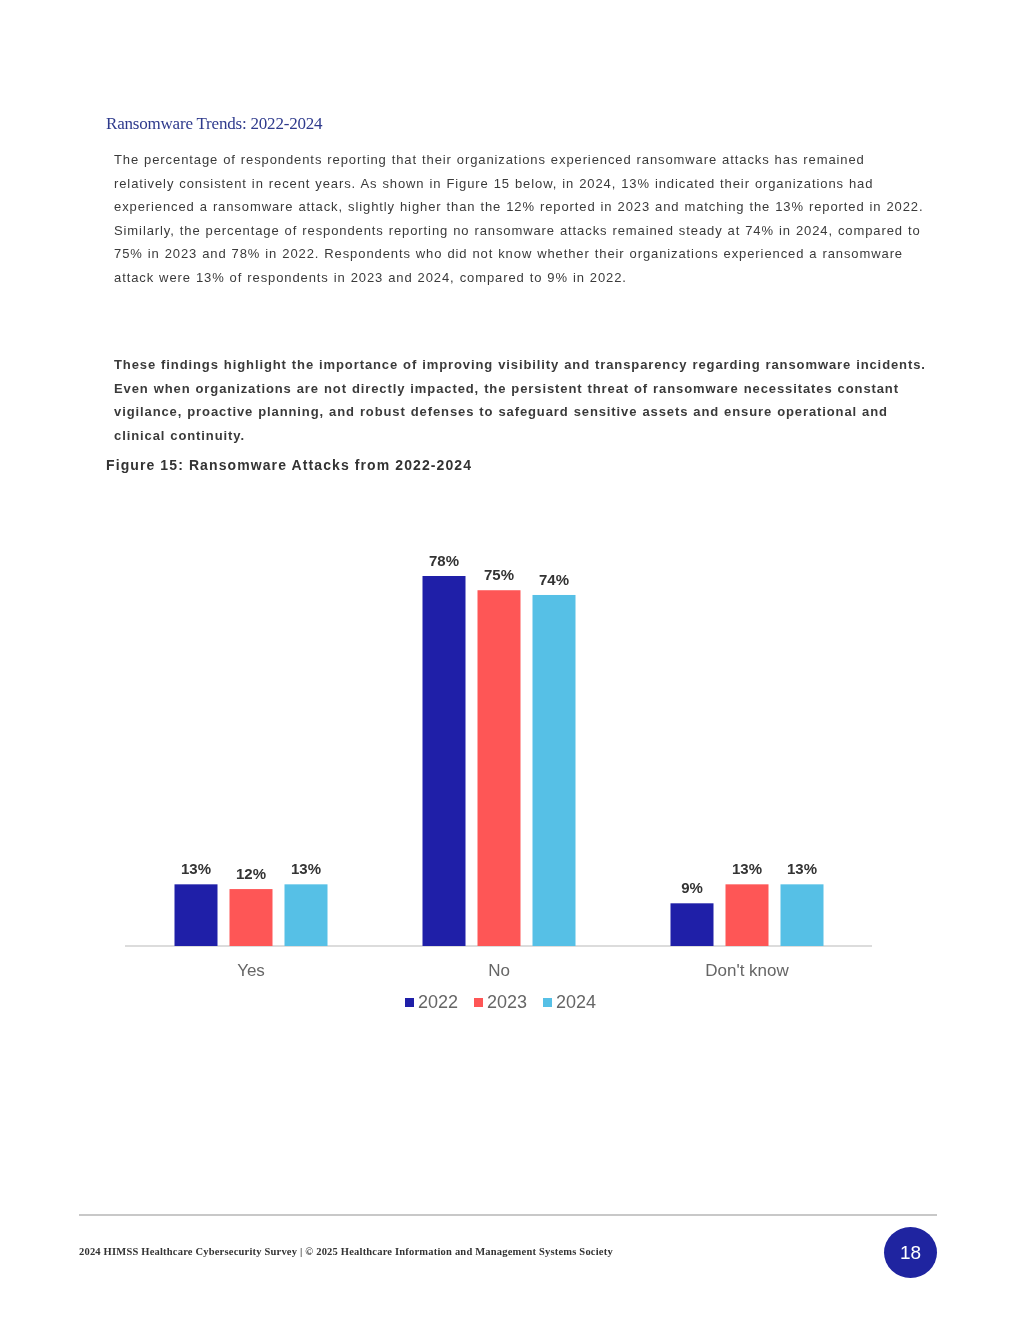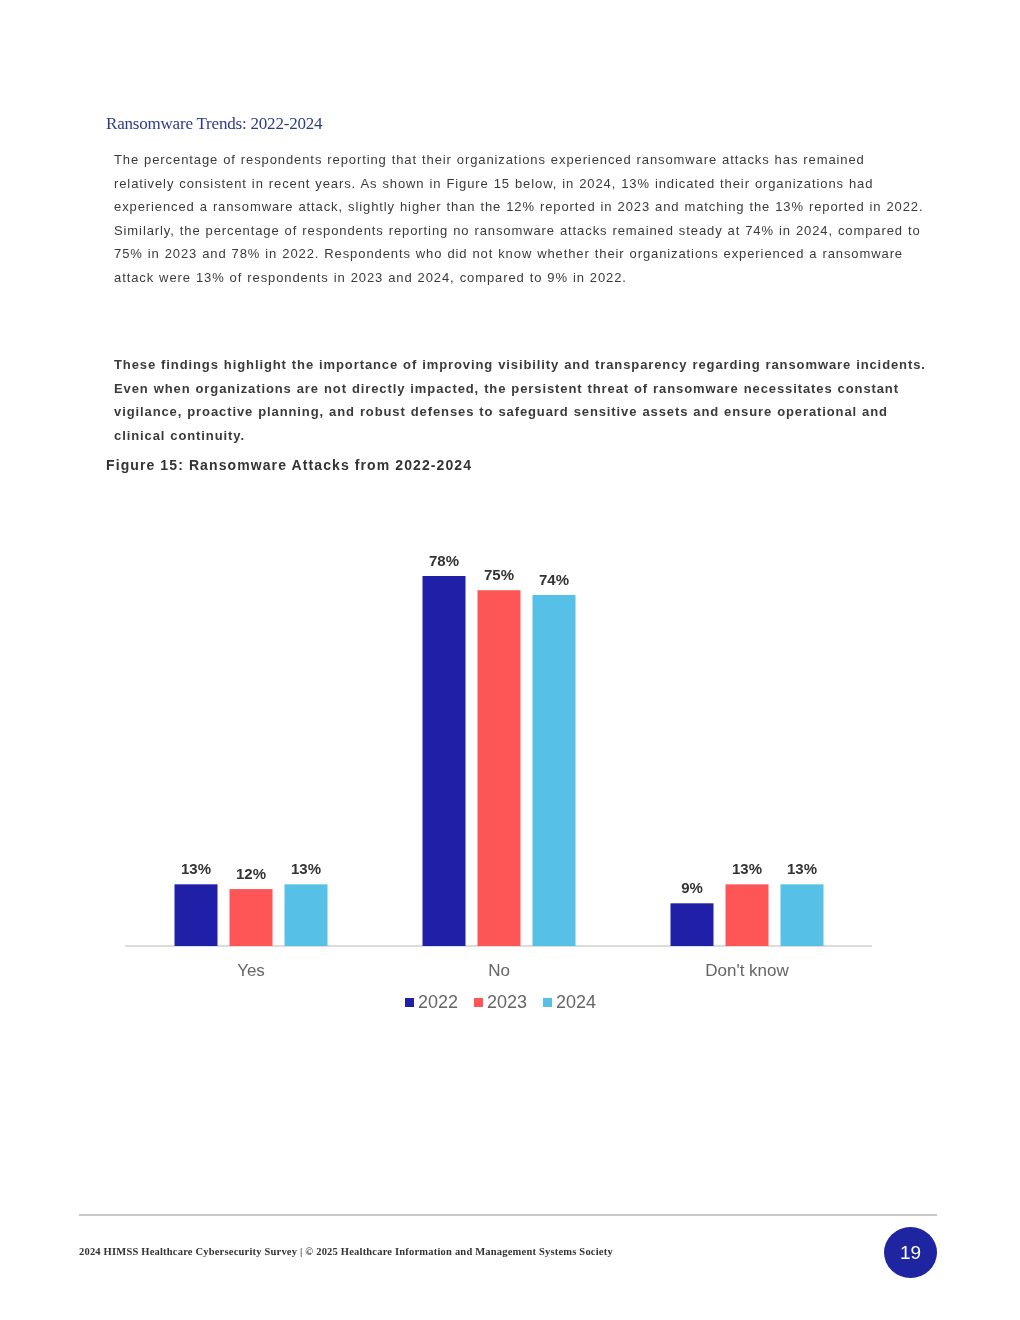--- a/index.html
+++ b/index.html
@@ -54,13 +54,13 @@
     <rect x="405" y="498" width="9" height="9" fill="#1f1fa8"></rect>
     <text x="418" y="508" font-family="&quot;Liberation Sans&quot;, sans-serif" font-size="18" fill="#666">2022</text>
     <rect x="474" y="498" width="9" height="9" fill="#fe5656"></rect>
     <text x="487" y="508" font-family="&quot;Liberation Sans&quot;, sans-serif" font-size="18" fill="#666">2023</text>
     <rect x="543" y="498" width="9" height="9" fill="#56c0e6"></rect>
     <text x="556" y="508" font-family="&quot;Liberation Sans&quot;, sans-serif" font-size="18" fill="#666">2024</text>
   </svg>
 
 <div class="footer-rule"></div>
 <div class="footer-text">2024 HIMSS Healthcare Cybersecurity Survey  |  © 2025 Healthcare Information and Management Systems Society</div>
-<div class="page-badge">19</div>
+<div class="page-badge">18</div>
 
 </body></html>

